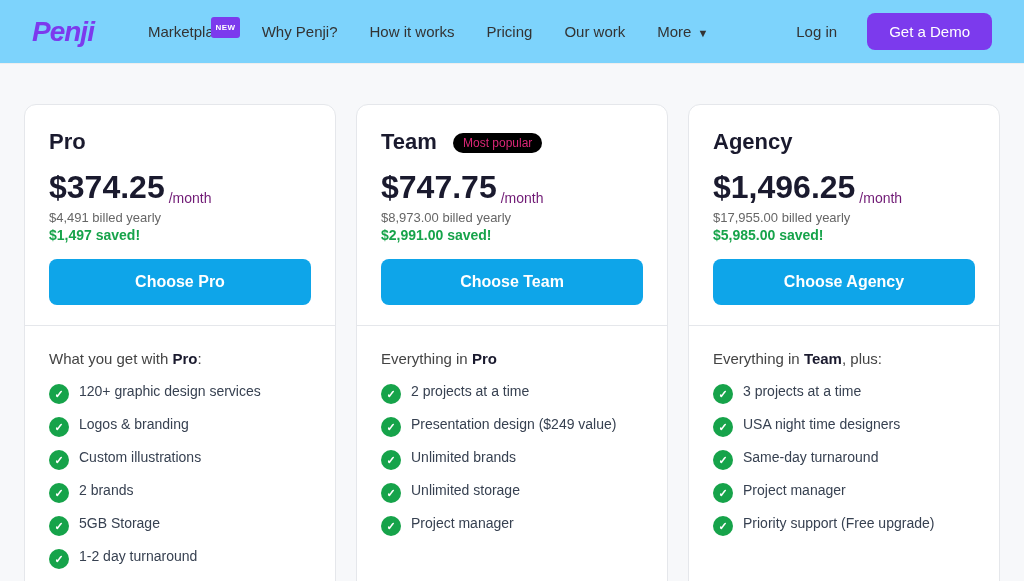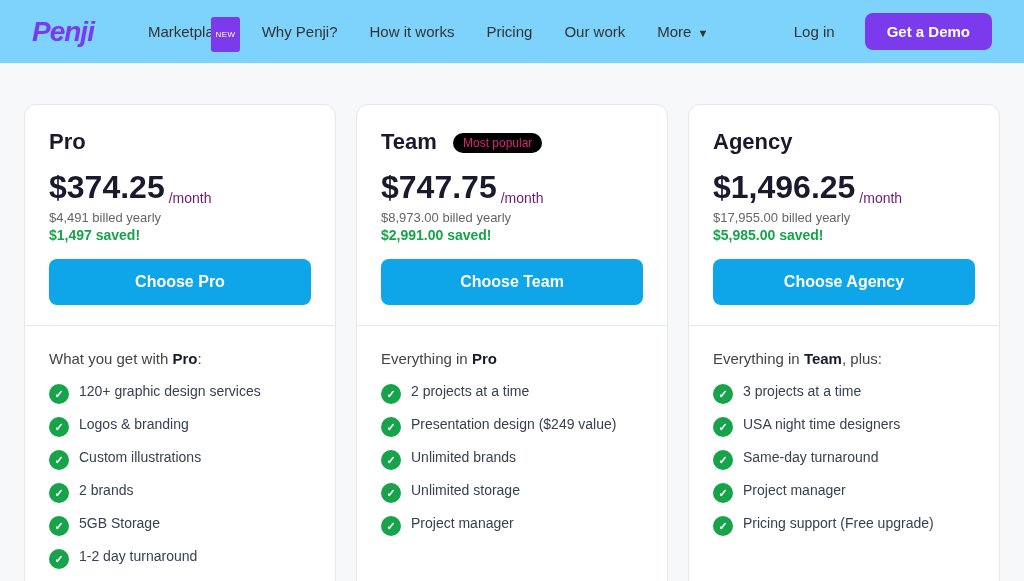--- a/index.html
+++ b/index.html
@@ -37,23 +37,23 @@
       position: relative;
       white-space: nowrap;
     }
     .nav-badge {
       position: absolute;
       top: 2px;
       right: 4px;
       background: #7c3aed;
       color: #fff;
       font-size: 8px;
-      padding: 13px 4px;
+      padding: 6px 4px;
       border-radius: 3px;
-      font-weight: 400;
+      font-weight: 700;
       letter-spacing: 0.5px;
     }
     .nav-more-arrow { font-size: 11px; margin-left: 2px; }
     .nav-right {
       display: flex;
       align-items: center;
       gap: 12px;
       margin-left: auto;
     }
     .btn-login {
@@ -65,21 +65,21 @@
       border: none;
     }
     .btn-demo {
       padding: 10px 22px;
       font-size: 15px;
       background: #7c3aed;
       color: #fff;
       border: none;
       border-radius: 8px;
       cursor: pointer;
-      font-weight: 700;
+      font-weight: 400;
     }
 
     
     .pricing-section {
       padding: 40px 24px;
       max-width: 1024px;
       margin: 0 auto;
     }
     .cards-grid {
       display: grid;
@@ -335,19 +335,19 @@
         <div class="feature-item">
             <div class="check-icon"></div>
             <span>Same-day turnaround</span>
           </div>
         <div class="feature-item">
             <div class="check-icon"></div>
             <span>Project manager</span>
           </div>
         <div class="feature-item">
             <div class="check-icon"></div>
-            <span>Pricing support (Free upgrade)</span>
+            <span>Priority support (Free upgrade)</span>
           </div>
       </div>
     </div>
 
   </div>
 </div>
 
 </body></html>

